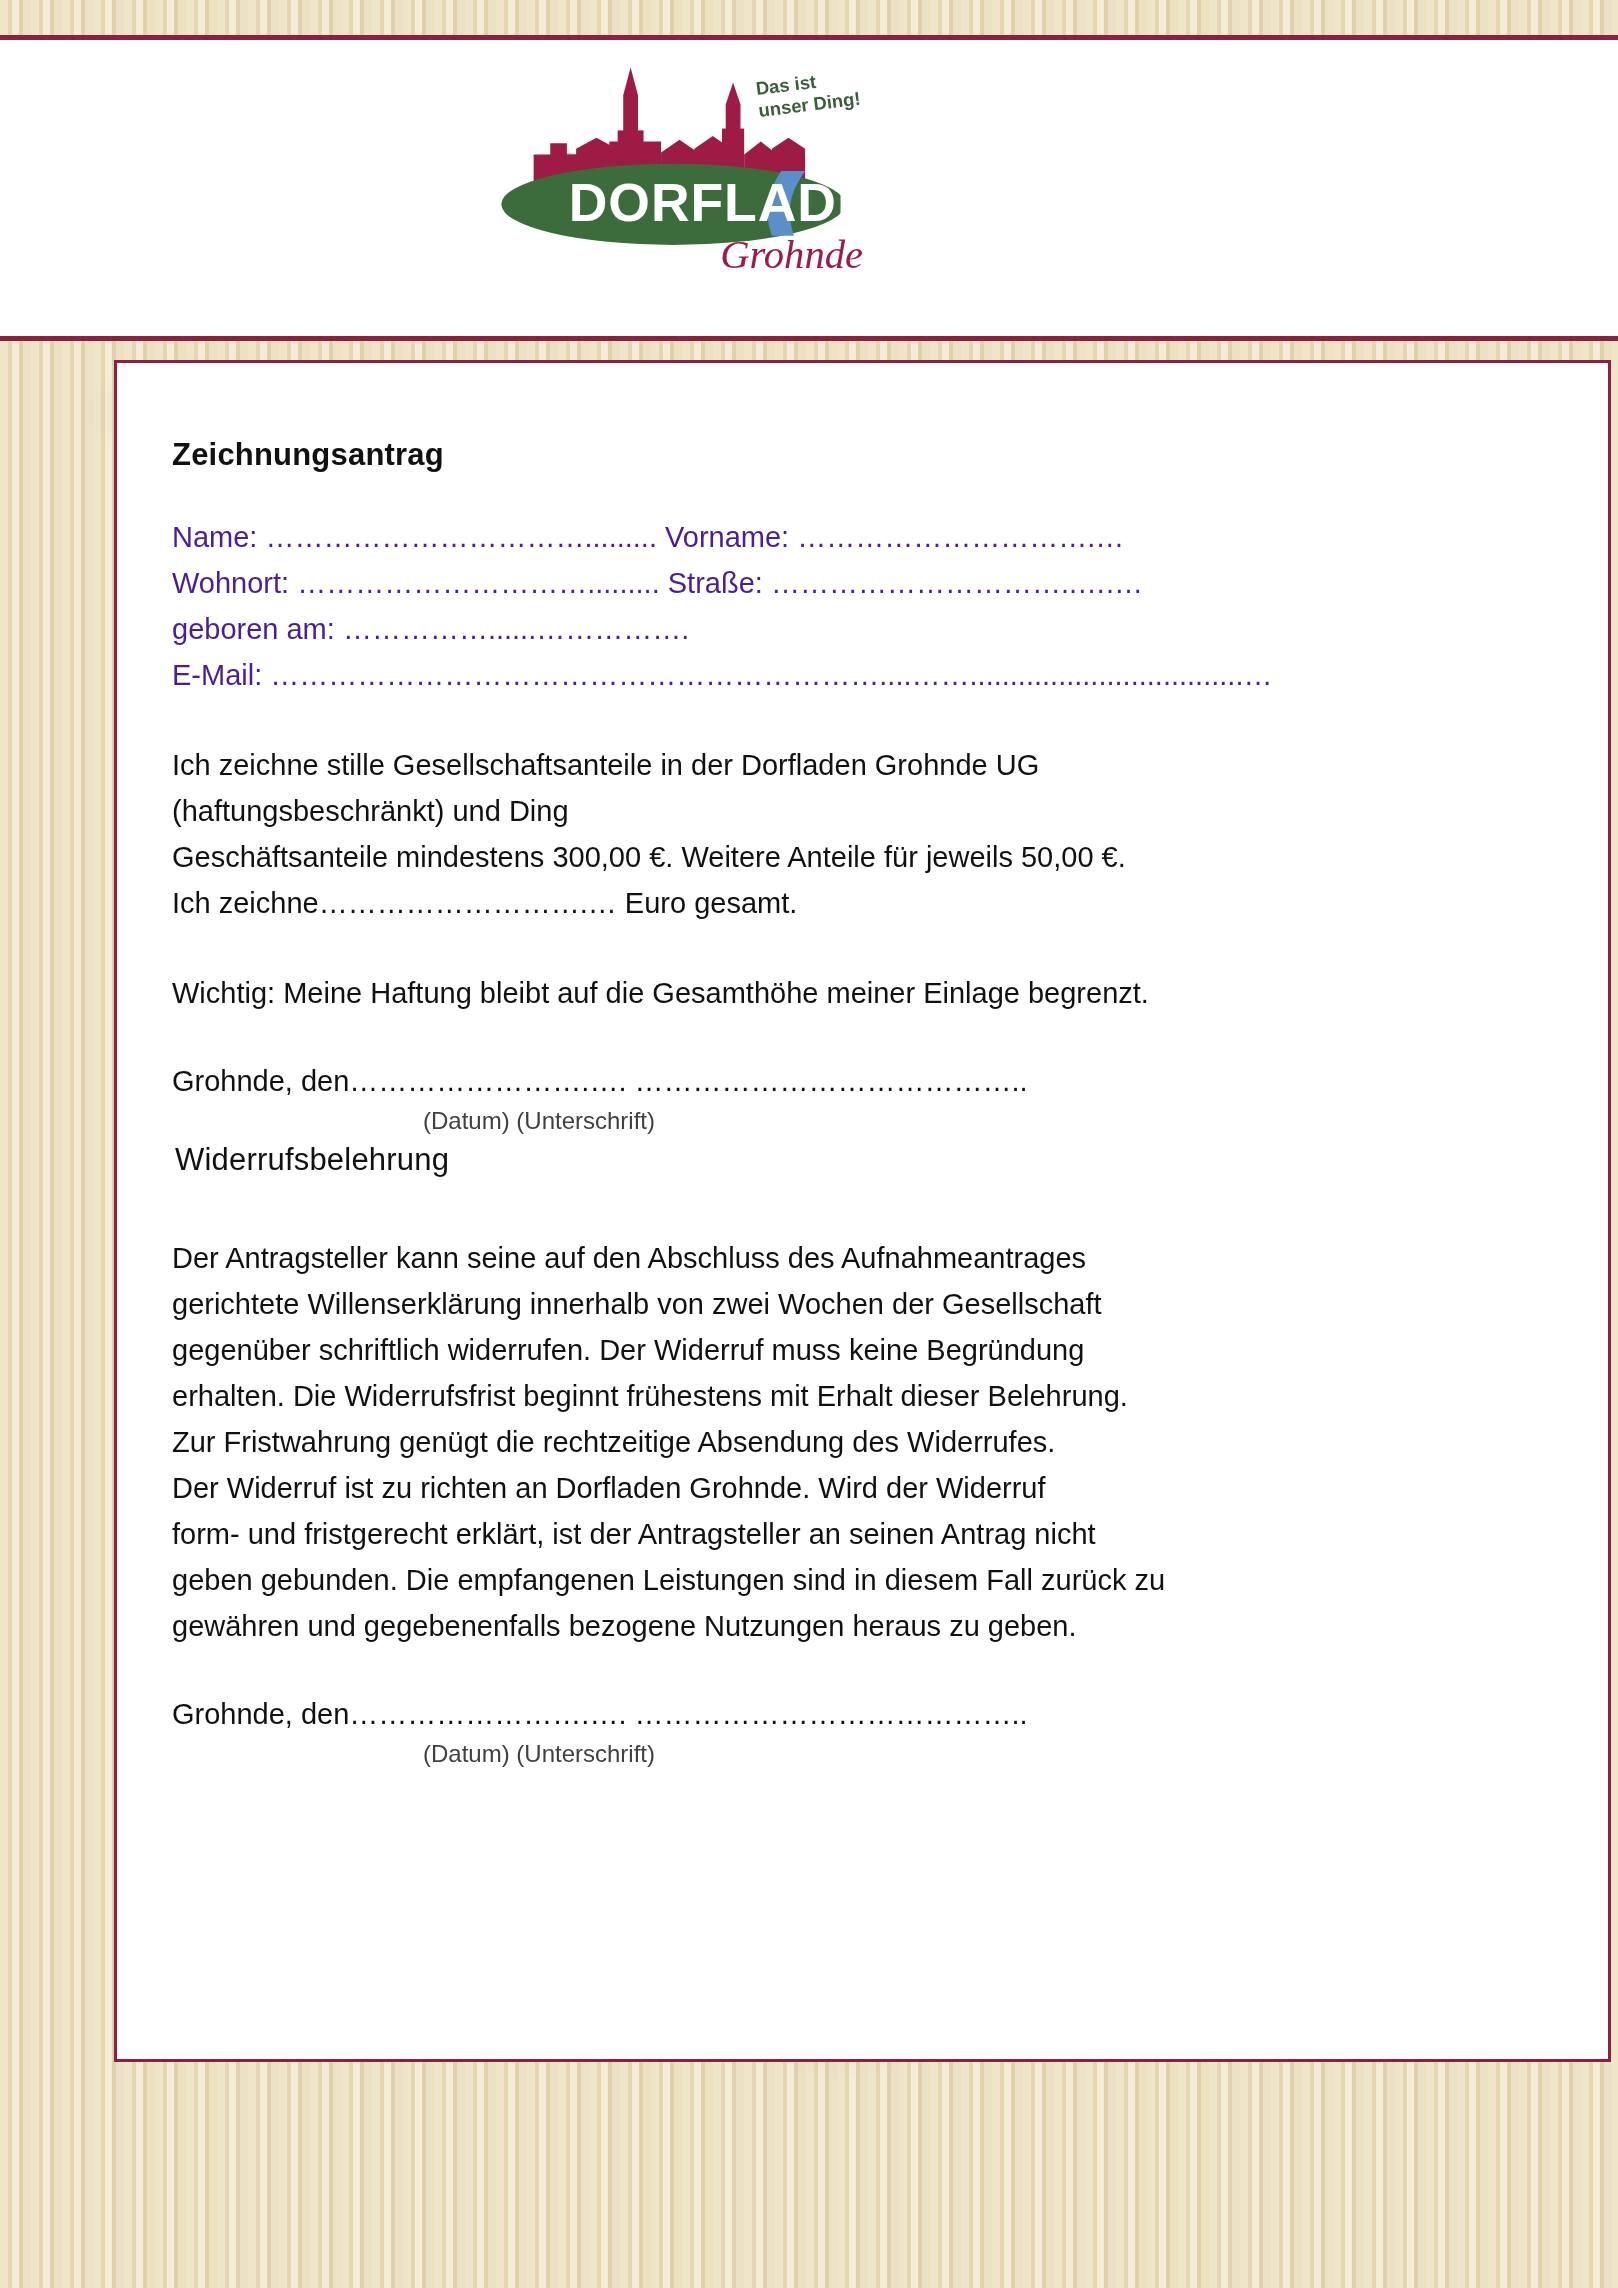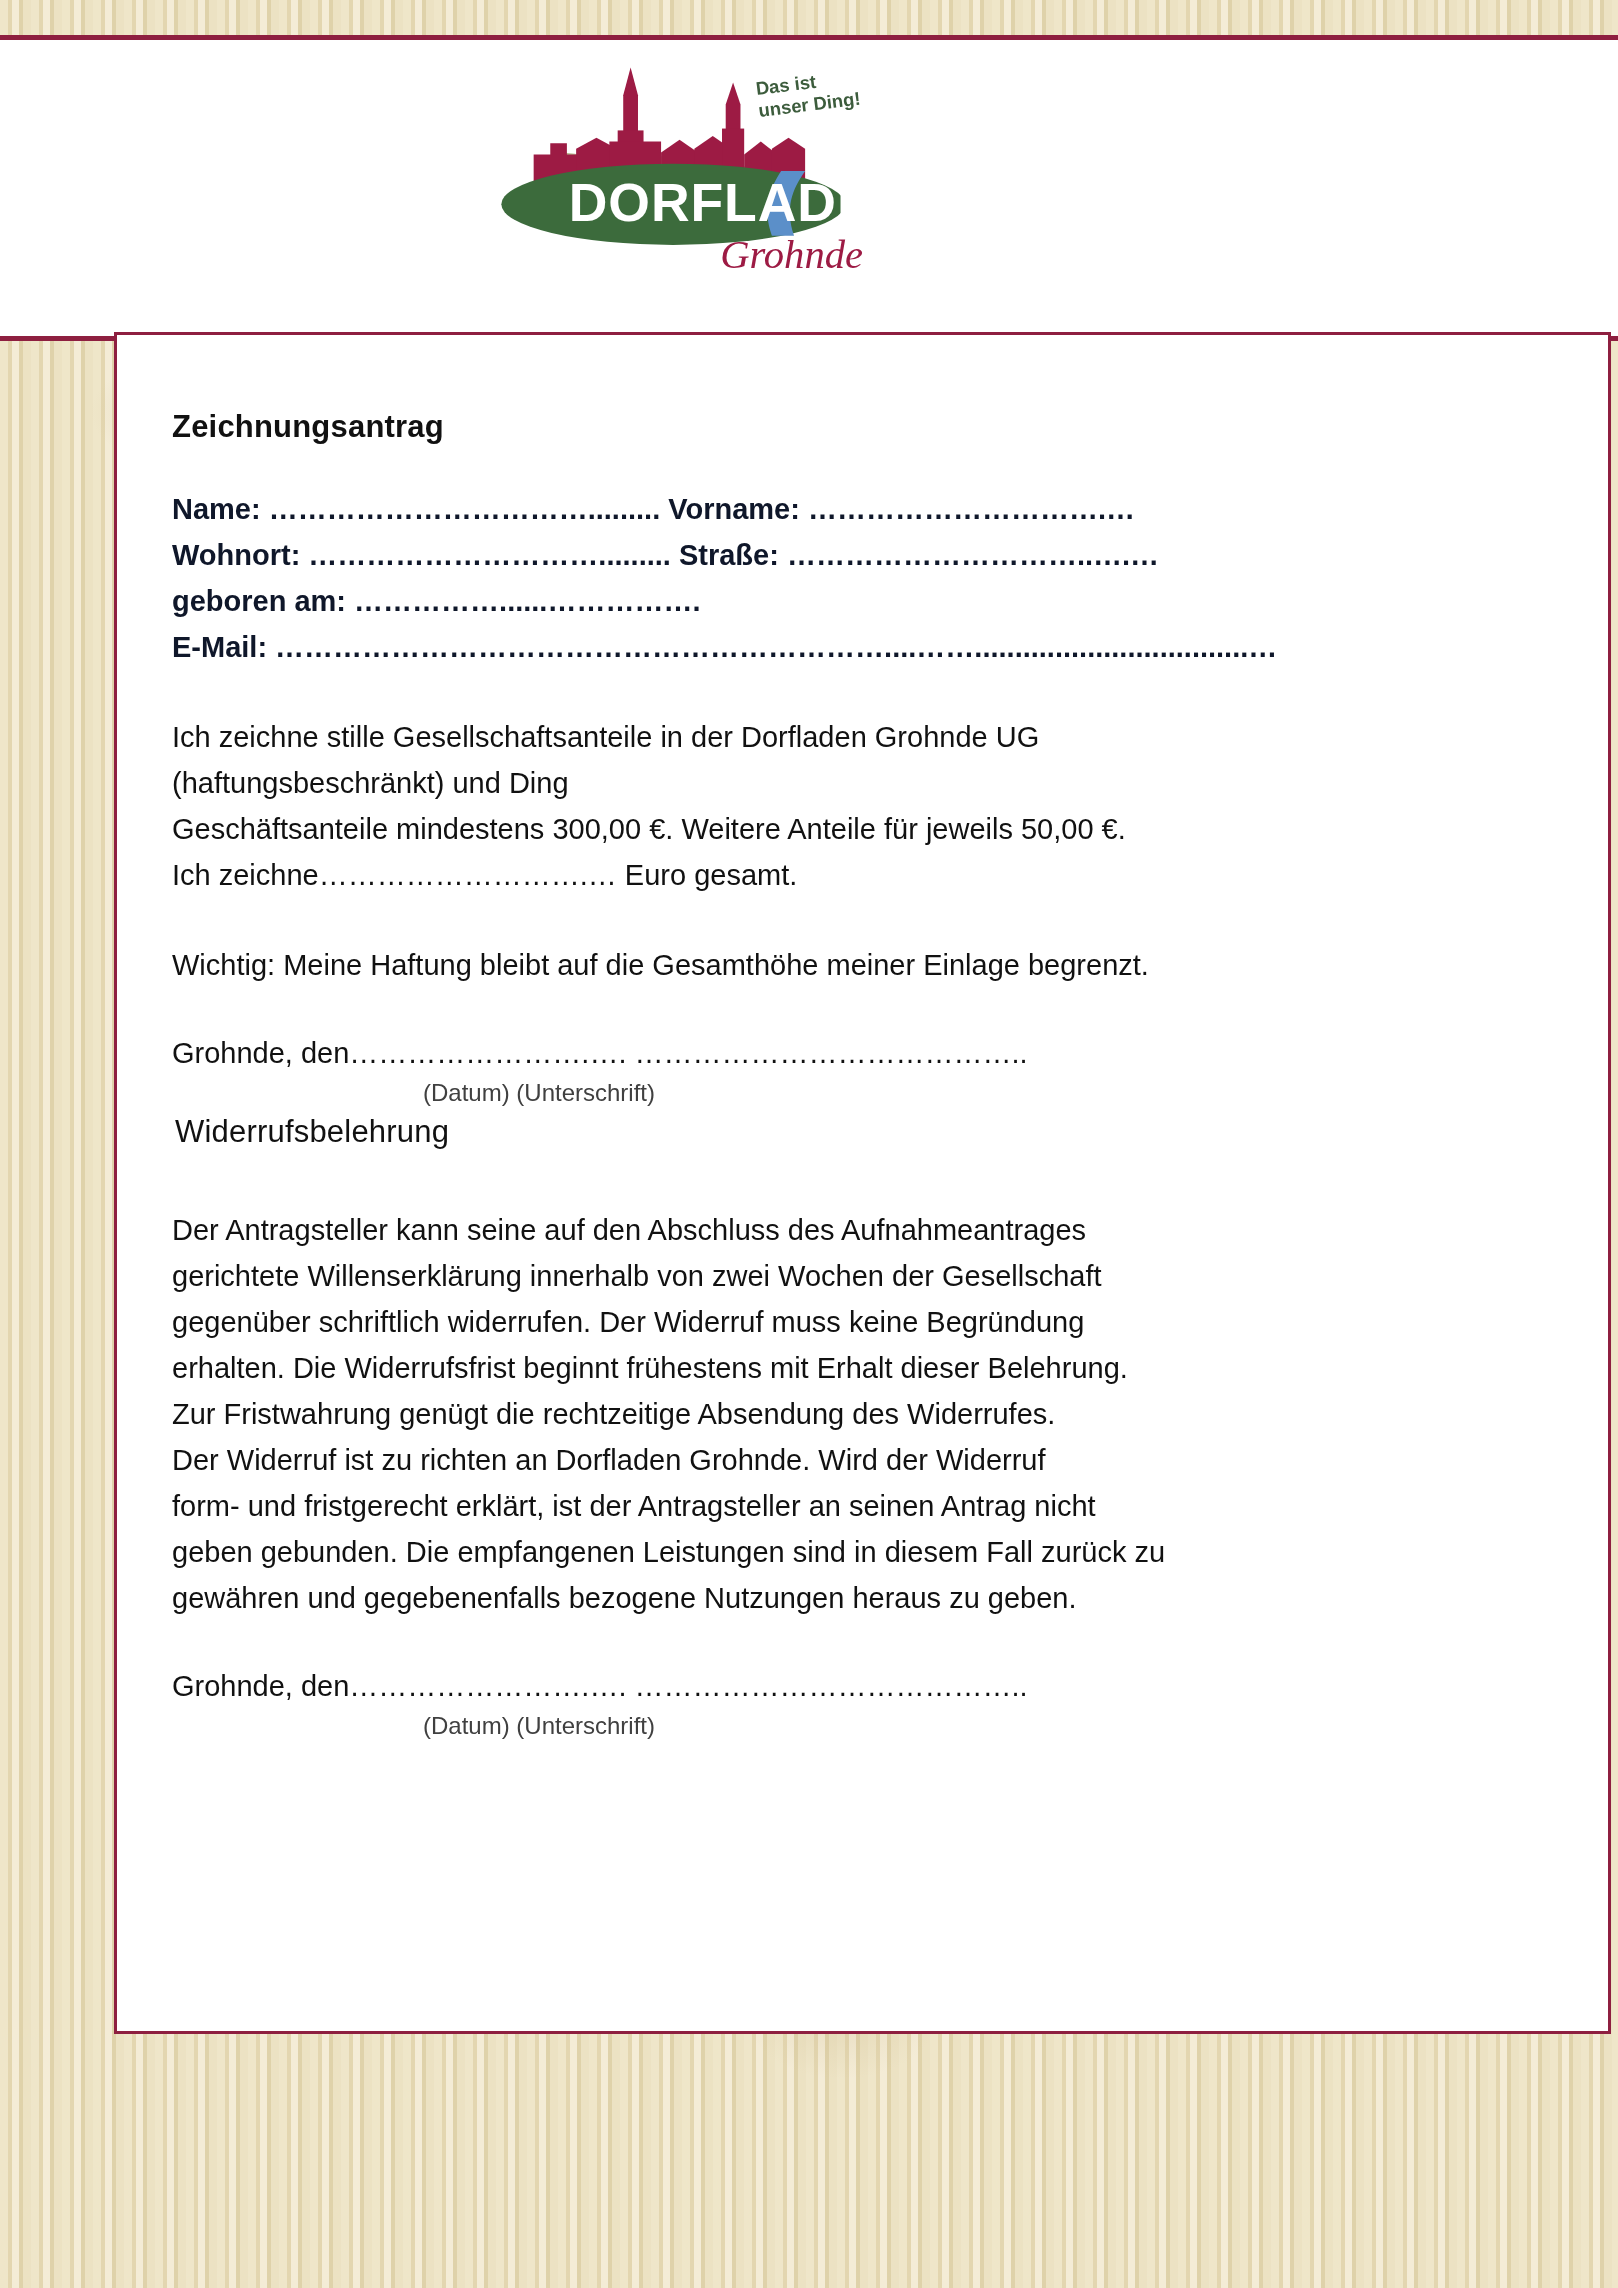--- a/index.html
+++ b/index.html
@@ -80,21 +80,21 @@
     top: 51px;
     width: 388px;
     height: 277px;
   }
   .logo svg { display: block; }
 
   
   .doc-card {
     position: absolute;
     left: 114px;
-    top: 332px;
+    top: 360px;
     width: 1497px;
     height: 1702px;
     background: #ffffff;
     border: 3.7px solid #8e1f40;
     box-sizing: border-box;
   }
   .doc-inner {
     position: absolute;
     left: 55px;
     top: 74px;
@@ -111,24 +111,23 @@
   }
   .h-title2 {
     font-size: 31px;
     font-weight: normal;
     color: #111111;
     margin: 3px;
     letter-spacing: 0.2px;
   }
   .fline {
     font-size: 29px;
-    color: #0f172a;
+    color: #4c1d95;
     line-height: 46px;
     white-space: nowrap;
-    font-weight: bold;
   }
   .para {
     font-size: 29px;
     color: #111111;
     line-height: 46px;
     margin: 0;
   }
   .para-line { display: block; white-space: nowrap; }
   .gap-md { height: 44px; }
   .gap-lg { height: 54px; }

